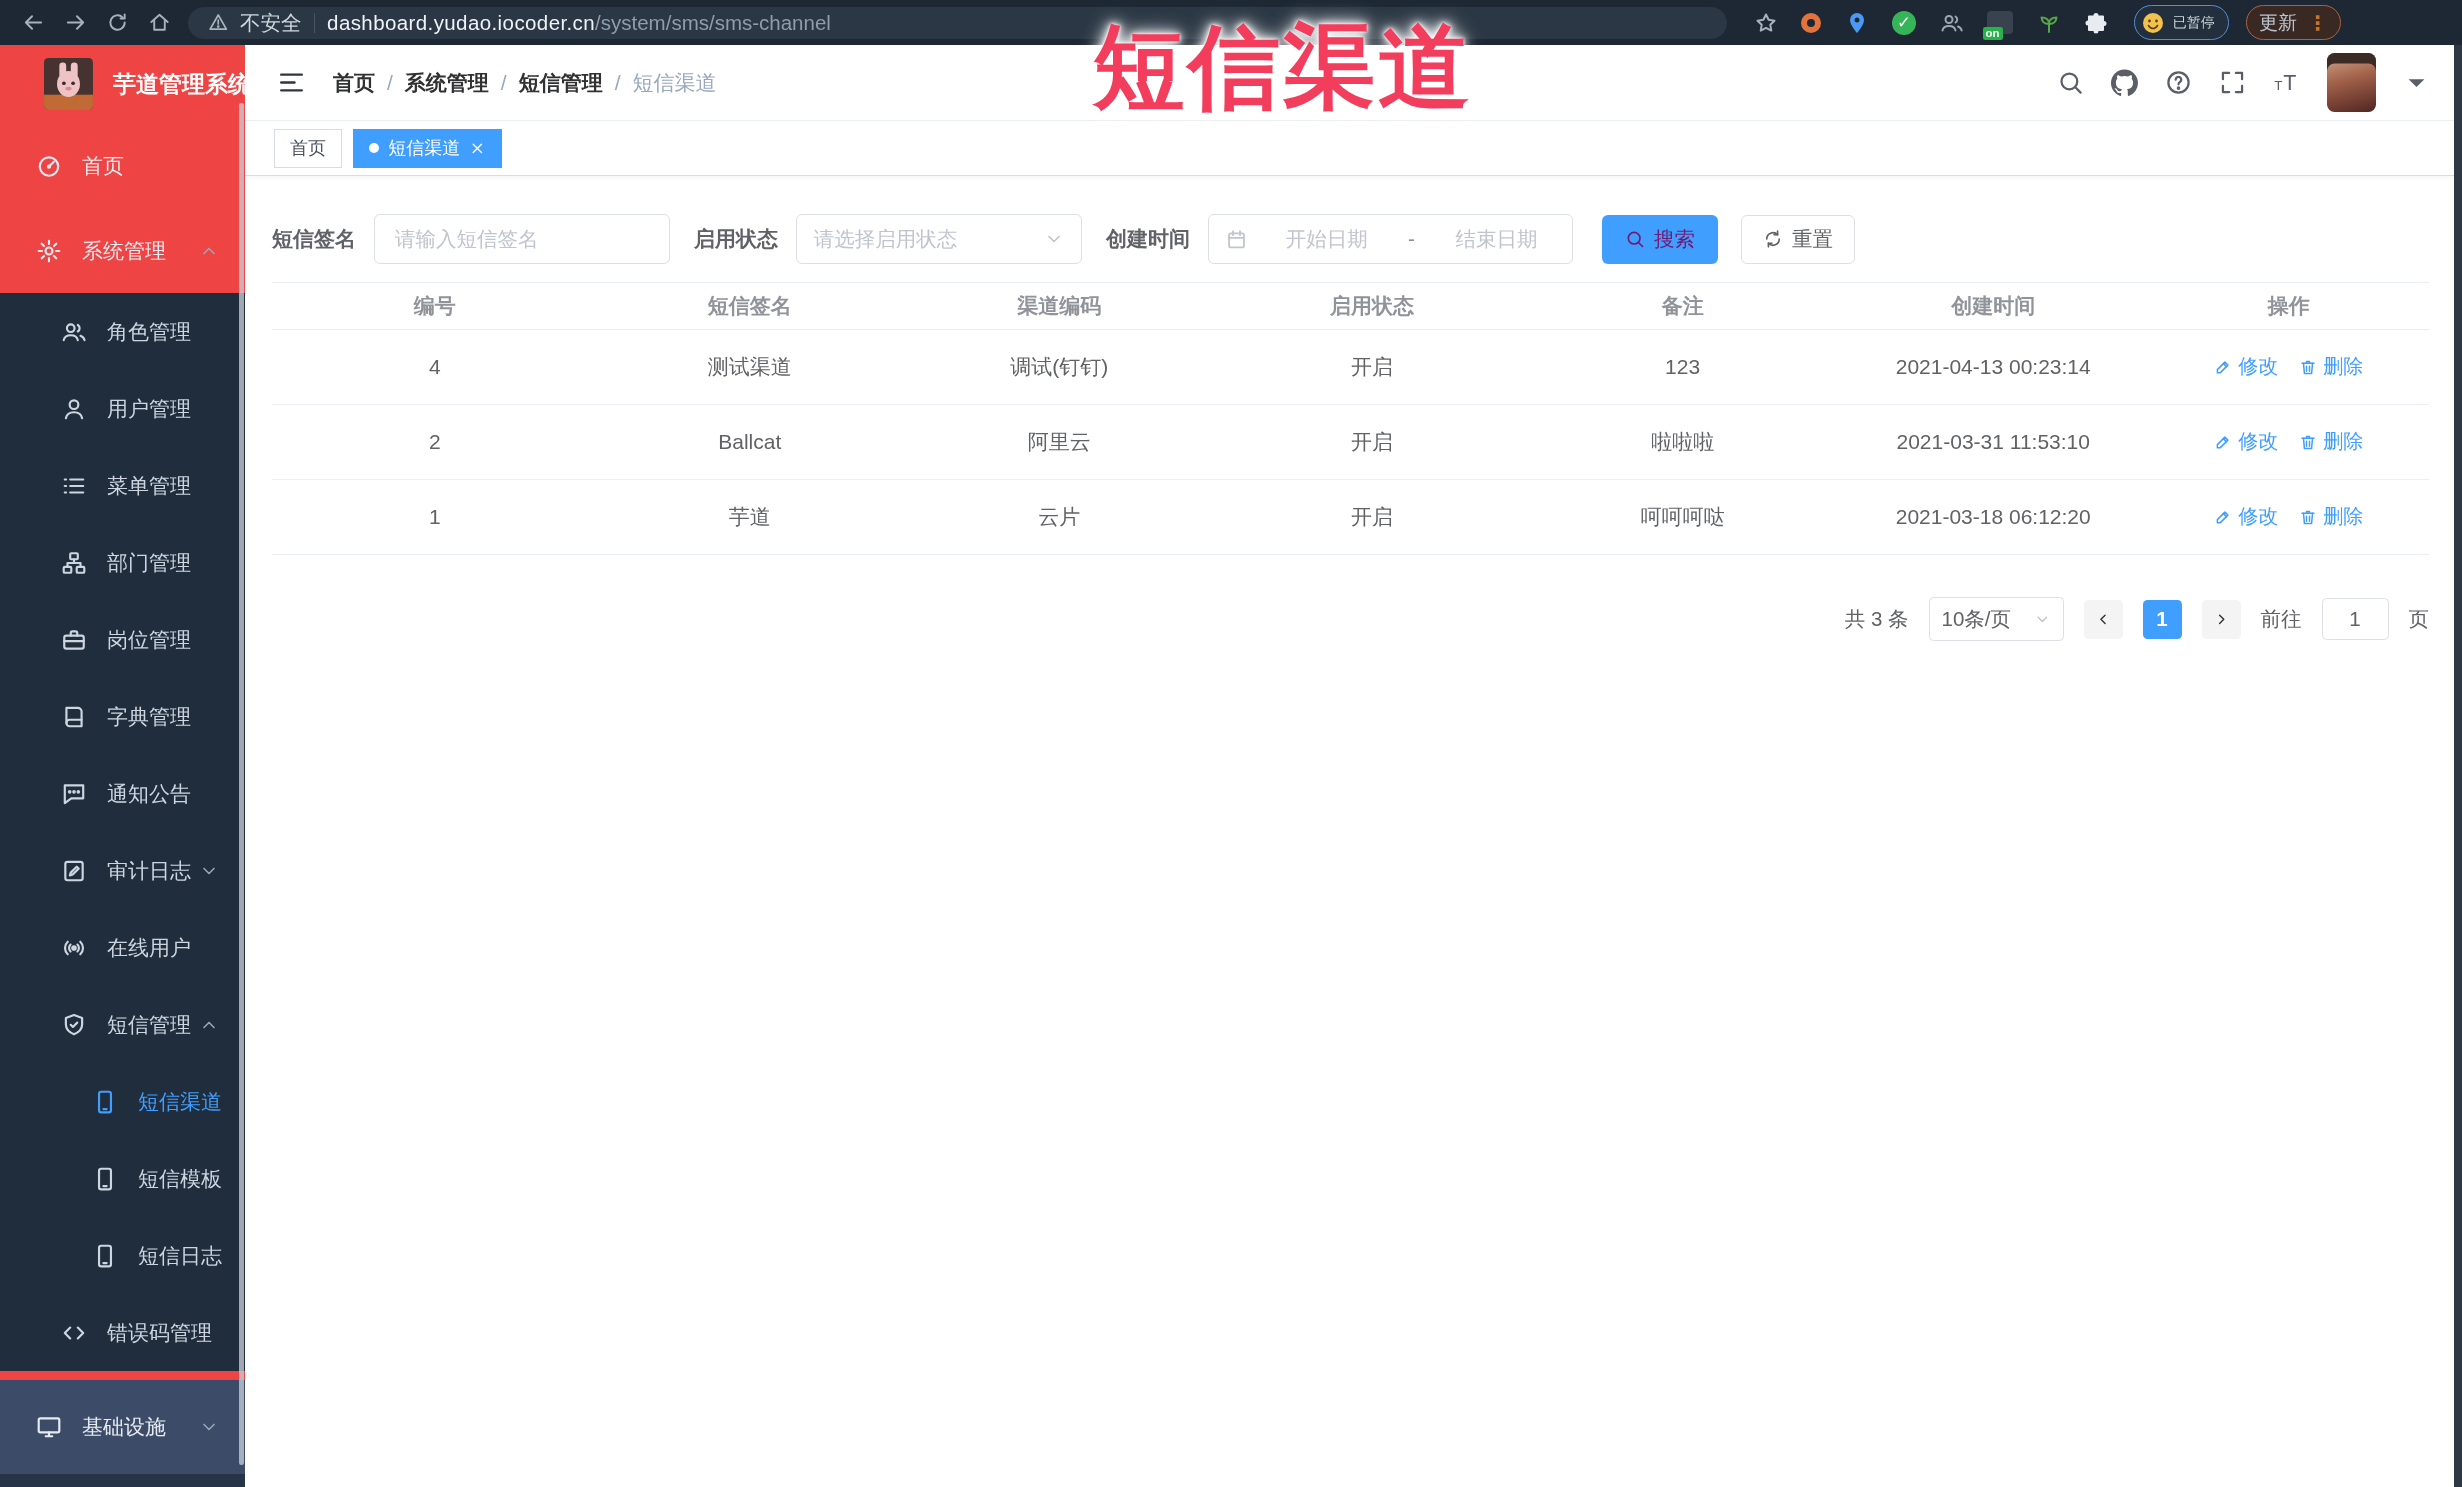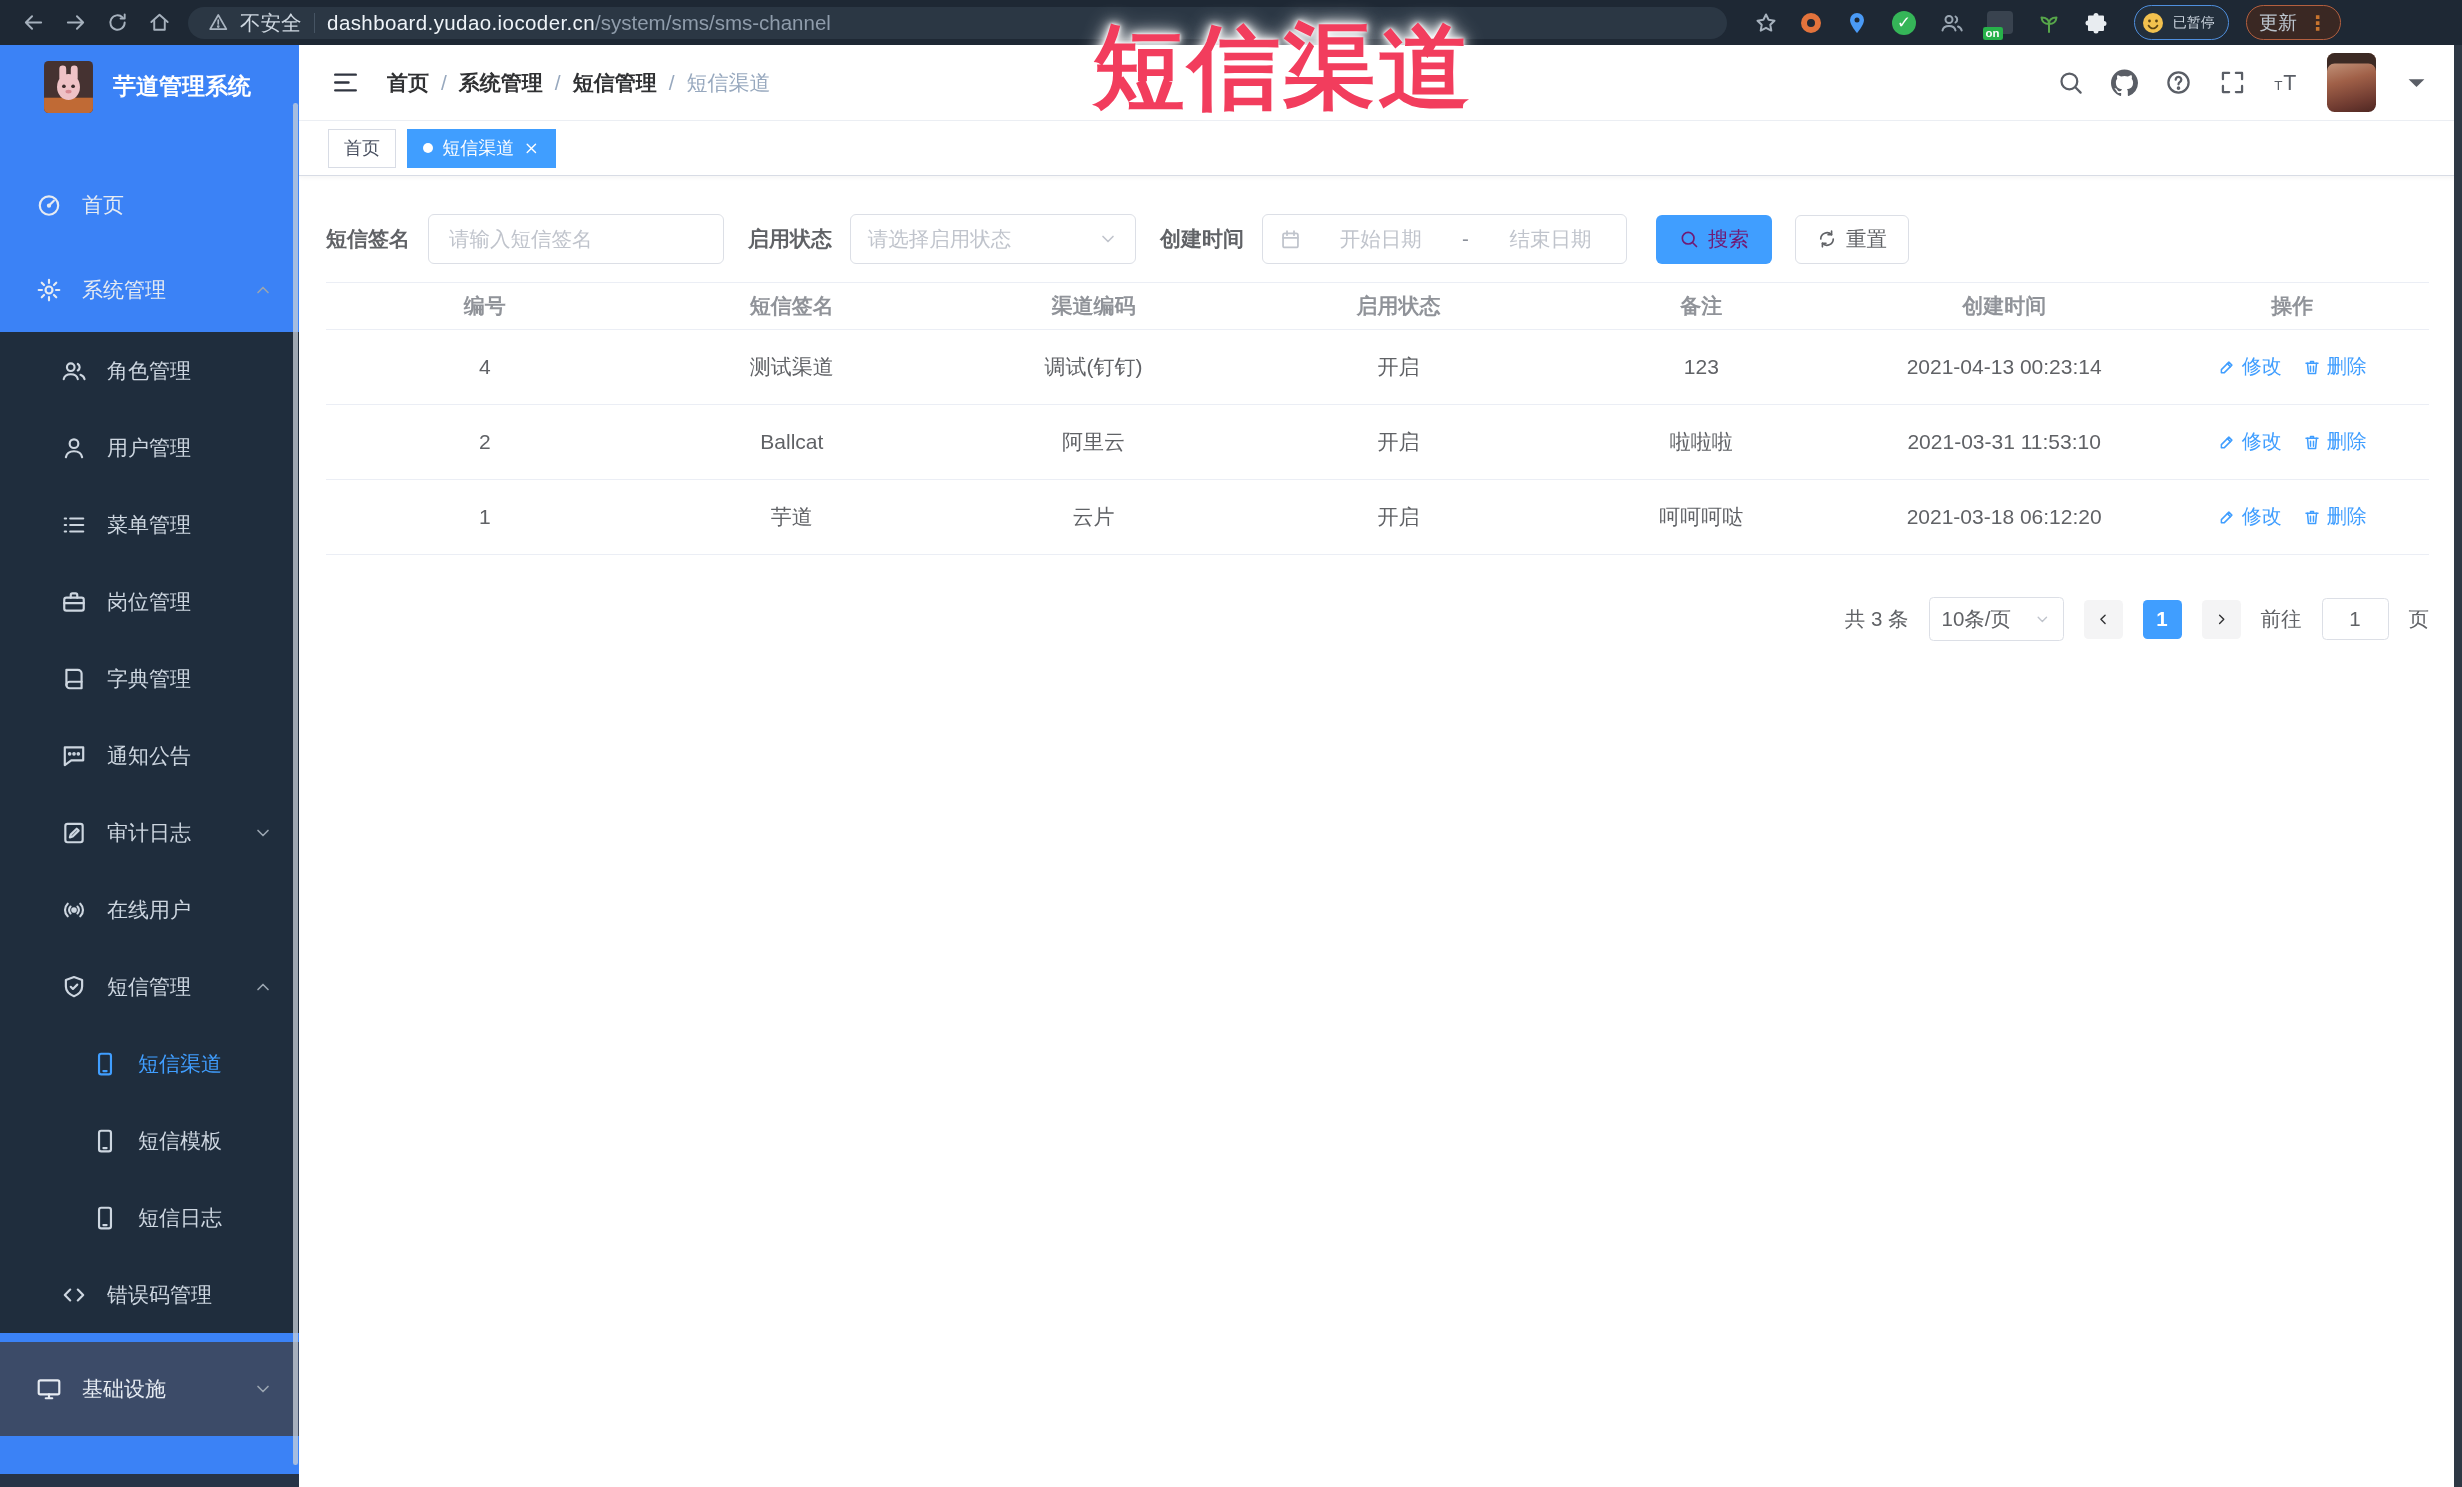--- a/index.html
+++ b/index.html
@@ -32,21 +32,21 @@
   .ext-puzzle { color:#e8ecf0; }
   .paused-pill { margin-left:26px; height:35px; border:1.5px solid #4f8fdd; border-radius:17.4px; display:flex; align-items:center; gap:7.6px; padding:0 13.6px 0 6px; color:#cfd8e2; font-size:14px; background:#232f3c; }
   .paused-pill .ic { width:24px; height:24px; }
   .update-btn { margin-left:16.7px; height:35px; border:1.5px solid #b35f3f; border-radius:17.4px; display:flex; align-items:center; gap:10.6px; padding:0 12px; background:#3a2823; color:#bac3cc; font-size:19px; }
   .update-dots { color:#c9742e; font-size:20px; font-weight:bold; letter-spacing:0; }
 
   
   .app { position:absolute; top:45px; left:0; right:0; bottom:0; display:flex; }
 
   
-  .sidebar { width:299px; flex-shrink:0; background:#3b82f6; position:relative; display:flex; flex-direction:column;gap:34px; }
+  .sidebar { width:245px; flex-shrink:0; background:#ef4444; position:relative; display:flex; flex-direction:column; }
   .logo-row { height:83px; display:flex; align-items:center; padding-left:44px; gap:20px; }
   .logo-img { width:49px; height:52px; border-radius:4.5px; overflow:hidden; flex-shrink:0; }
   .logo-title { color:#fff; font-size:23px; font-weight:bold; white-space:nowrap; }
   .s-item { display:flex; align-items:center; position:relative; font-size:21px; color:#e6ebf2; cursor:pointer; }
   .s-item.l1 { height:85px; padding-left:36px; }
   .s-item.l2 { height:77px; padding-left:61px; color:#cdd6e0; }
   .s-item.l3 { height:77px; padding-left:92px; color:#cdd6e0; }
   .submenu { background:#1f2d3d; }
   .s-icon { width:26px; height:26px; margin-right:20px; color:currentColor; flex-shrink:0; }
   .s-label { white-space:nowrap; }
@@ -293,20 +293,31 @@
               </span>
               <span class="s-label">用户管理</span>
             </div>
             <div class="s-item l2">
               <span class="ic s-icon">
                 <svg viewBox="0 0 24 24" fill="none" stroke="currentColor" stroke-width="2" stroke-linecap="round" stroke-linejoin="round">
                   <path d="M8.5 6h12M8.5 12h12M8.5 18h12M3.5 6h1.2M3.5 12h1.2M3.5 18h1.2"></path>
                 </svg>
               </span>
               <span class="s-label">菜单管理</span>
+            </div>
+            <div class="s-item l2">
+              <span class="ic s-icon">
+                <svg viewBox="0 0 24 24" fill="none" stroke="currentColor" stroke-width="2" stroke-linecap="round" stroke-linejoin="round">
+                  <rect x="8.5" y="3" width="7" height="5.5" rx="1"></rect>
+                  <rect x="2.5" y="15.5" width="7" height="5.5" rx="1"></rect>
+                  <rect x="14.5" y="15.5" width="7" height="5.5" rx="1"></rect>
+                  <path d="M12 8.5V12M6 15.5V12h12v3.5"></path>
+                </svg>
+              </span>
+              <span class="s-label">部门管理</span>
             </div>
             <div class="s-item l2">
               <span class="ic s-icon">
                 <svg viewBox="0 0 24 24" fill="none" stroke="currentColor" stroke-width="2" stroke-linecap="round" stroke-linejoin="round">
                   <rect x="3" y="8" width="18" height="12" rx="2"></rect>
                   <path d="M9 8V5.5A1.5 1.5 0 0 1 10.5 4h3A1.5 1.5 0 0 1 15 5.5V8M3 13h18"></path>
                 </svg>
               </span>
               <span class="s-label">岗位管理</span>
             </div>

